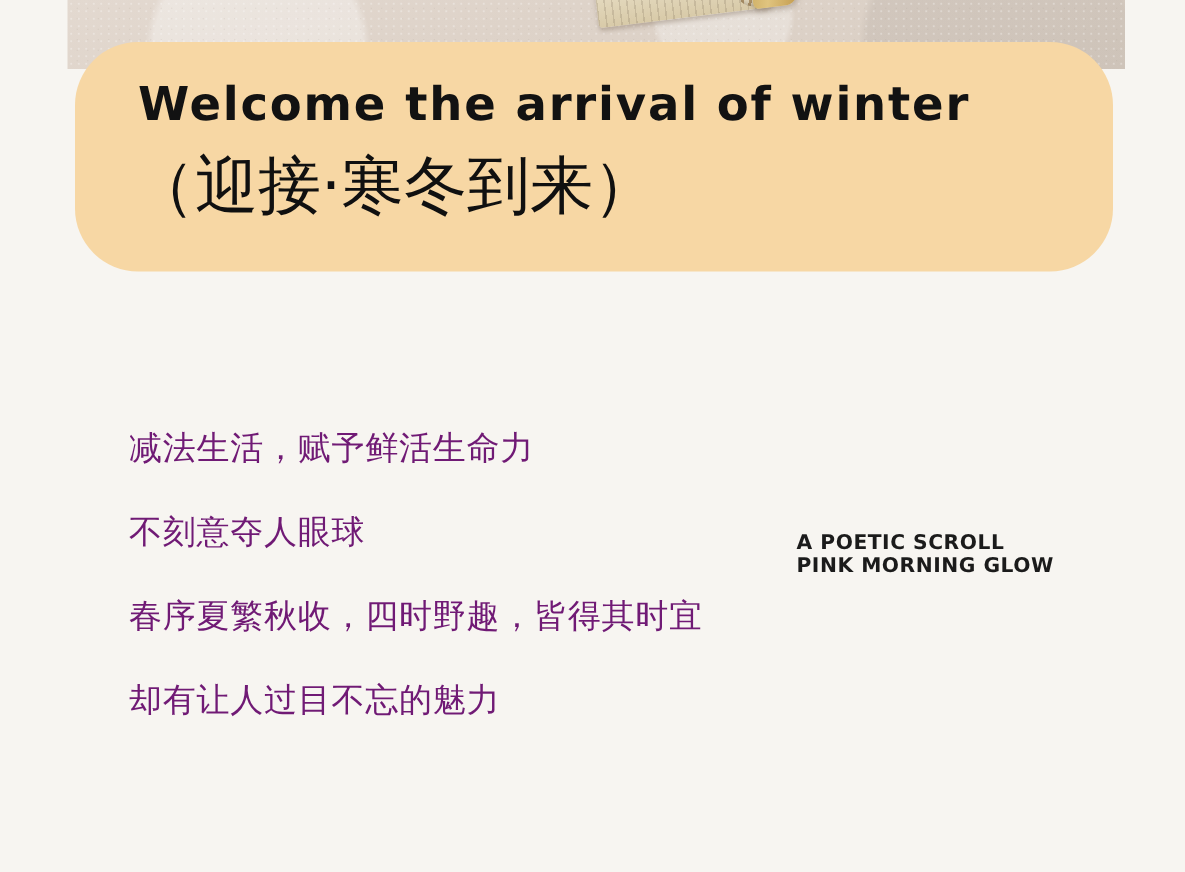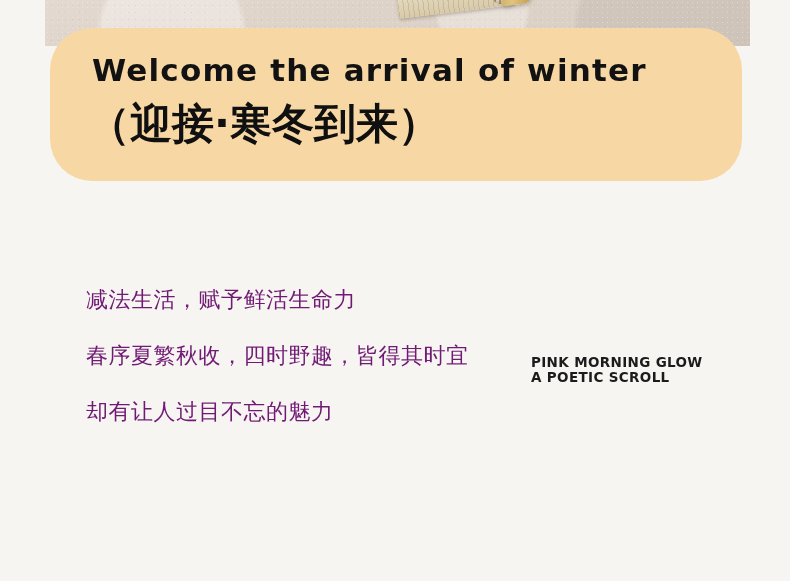--- a/index.html
+++ b/index.html
@@ -99,21 +99,21 @@
     letter-spacing: 1.2px;
     color: #121212;
     white-space: nowrap;
     font-family: "DejaVu Sans", "Liberation Sans", sans-serif;
   }
   #hero-title-cn {
     position: absolute;
     left: 38px;
     top: 68px;
     font-size: 42px;
-    font-weight: 700;
+    font-weight: 400;
     letter-spacing: 0px;
     color: #101010;
     white-space: nowrap;
     font-family: "DejaVu Sans", "Liberation Sans", sans-serif;
   }
 
   
   #poem-block {
     position: absolute;
     left: 86px;
@@ -158,20 +158,21 @@
   </div>
 </div>
 
 <div id="hero-banner">
   <div id="hero-title-en">Welcome the arrival of winter</div>
   <div id="hero-title-cn">（迎接·寒冬到来）</div>
 </div>
 
 <div id="poem-block">
   <div class="poem-line">减法生活，赋予鲜活生命力</div>
+  <div class="poem-line">不刻意夺人眼球</div>
   <div class="poem-line">春序夏繁秋收，四时野趣，皆得其时宜</div>
   <div class="poem-line">却有让人过目不忘的魅力</div>
 </div>
 
 <div id="brand-stamp">
+  <div class="stamp-line">A POETIC SCROLL</div>
   <div class="stamp-line">PINK MORNING GLOW</div>
-  <div class="stamp-line">A POETIC SCROLL</div>
 </div>
 
 </body></html>

